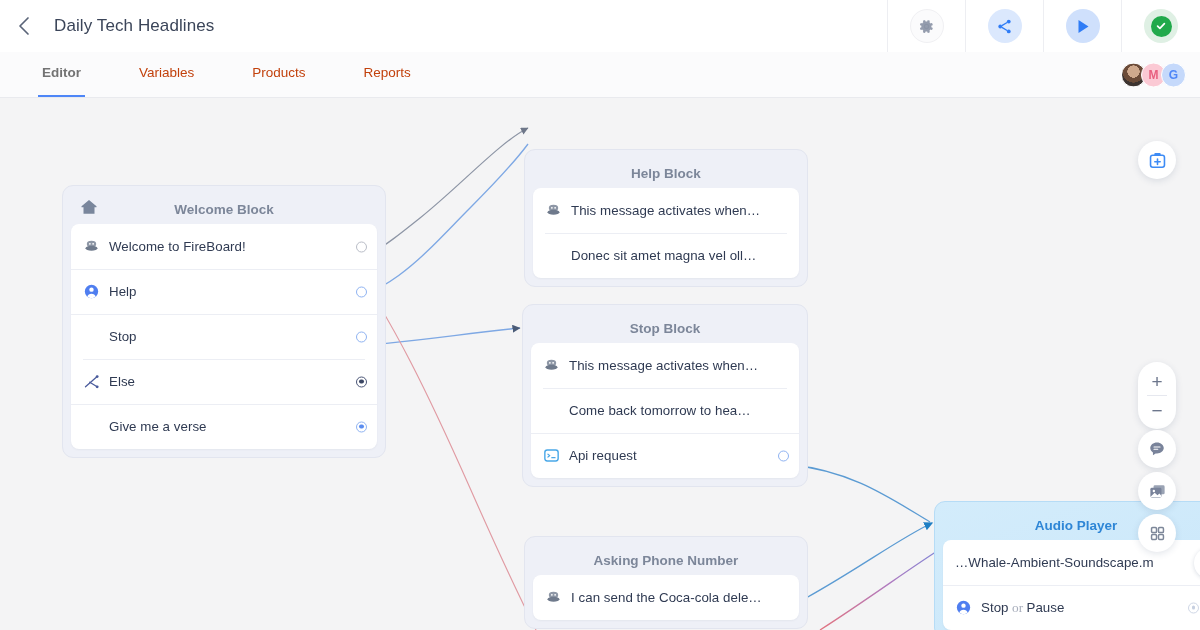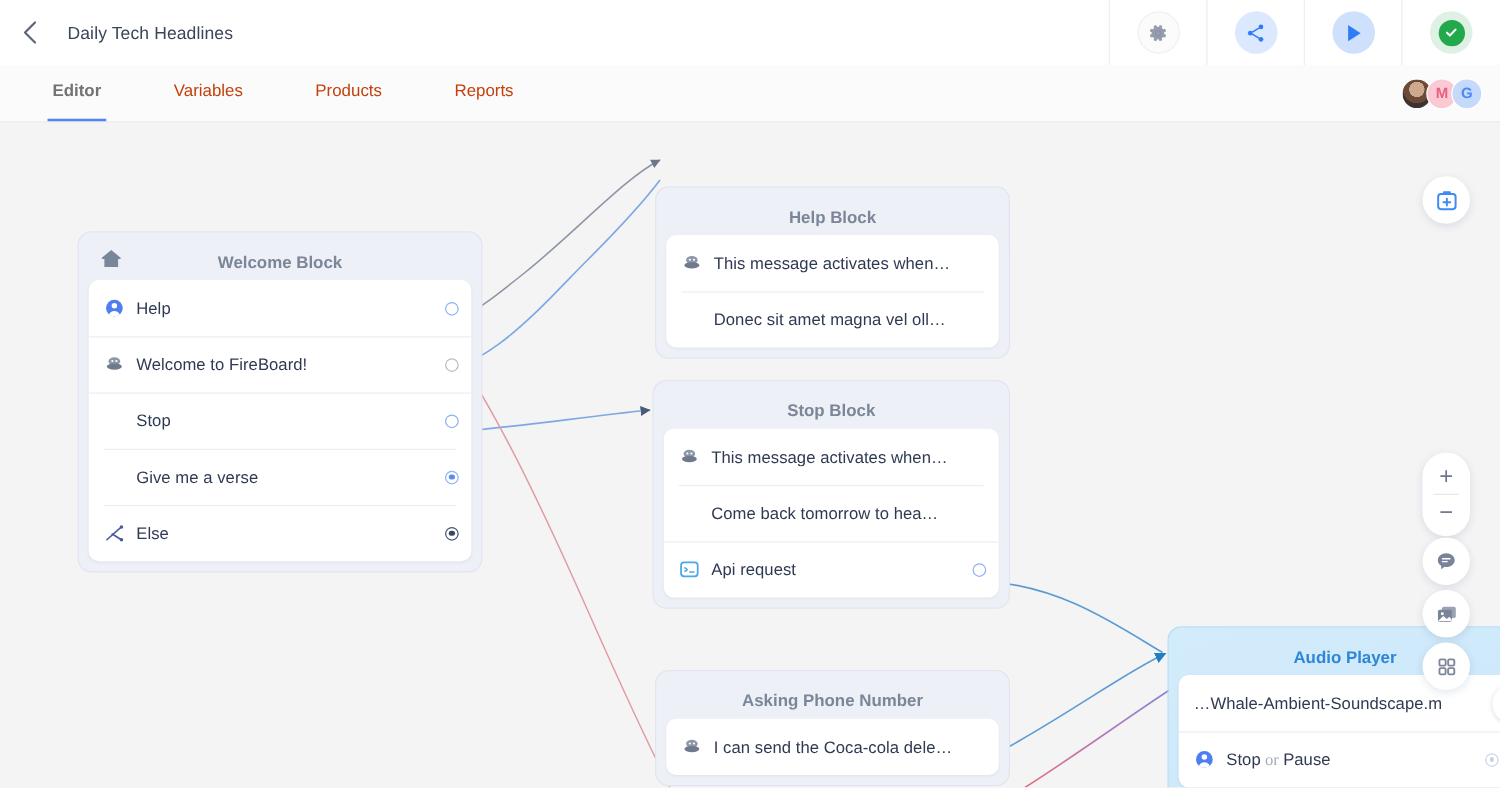--- a/index.html
+++ b/index.html
@@ -17,21 +17,21 @@
     position: absolute; top: 0; left: 0; width: 1200px; height: 52px;
     background: #ffffff; display: flex; align-items: center;
     z-index: 40;
   }
   .back-btn {
     width: 46px; height: 52px; display: flex; align-items: center; justify-content: center;
     cursor: pointer;
   }
   .back-btn svg { display:block; }
   .doc-title {
-    font-size: 14px; color: #3b4559; letter-spacing: .1px;
+    font-size: 17px; color: #3b4559; letter-spacing: .1px;
     margin-left: 8px; white-space: nowrap;
   }
   .topbar-spacer { flex: 1 1 auto; }
   .tb-cell {
     height: 52px; width: 78px; display: flex; align-items: center; justify-content: center;
     border-left: 1px solid #edeef2;
   }
   .tb-cell.wide { width: 79px; }
   .circ {
     width: 34px; height: 34px; border-radius: 50%;
@@ -285,65 +285,65 @@
             <path d="M12 3.6 L21 11 v1.2 h-2.4 V20 H5.4 V12.2 H3 V11 Z" fill="#79869c"></path>
           </svg>
         </span>
         <span class="block-title">Welcome Block</span>
       </div>
       <div class="block-body">
 
         <div class="row full-sep">
           <span class="ico">
             <svg width="17" height="17" viewBox="0 0 24 24">
-              <circle cx="12" cy="12" r="9.4" fill="#4f7ef0"></circle>
-              <circle cx="12" cy="9.4" r="3.1" fill="#fff"></circle>
-              <path d="M5.9 19.2a6.6 6.6 0 0112.2 0 9.3 9.3 0 01-12.2 0z" fill="#fff"></path>
-            </svg>
-          </span>
-          <span class="txt">Help</span>
-          <span class="port blue"></span>
-        </div>
-
-        <div class="row full-sep">
-          <span class="ico">
-            <svg width="17" height="17" viewBox="0 0 24 24">
               <ellipse cx="12" cy="8.5" rx="6.6" ry="4.6" fill="#8e97a6"></ellipse>
               <ellipse cx="12" cy="14.5" rx="8.4" ry="3.6" fill="#6f7a8c"></ellipse>
               <circle cx="9.7" cy="8.2" r="1.25" fill="#fff"></circle>
               <circle cx="14.3" cy="8.2" r="1.25" fill="#fff"></circle>
             </svg>
           </span>
           <span class="txt">Welcome to FireBoard!</span>
           <span class="port gray"></span>
         </div>
 
+        <div class="row full-sep">
+          <span class="ico">
+            <svg width="17" height="17" viewBox="0 0 24 24">
+              <circle cx="12" cy="12" r="9.4" fill="#4f7ef0"></circle>
+              <circle cx="12" cy="9.4" r="3.1" fill="#fff"></circle>
+              <path d="M5.9 19.2a6.6 6.6 0 0112.2 0 9.3 9.3 0 01-12.2 0z" fill="#fff"></path>
+            </svg>
+          </span>
+          <span class="txt">Help</span>
+          <span class="port blue"></span>
+        </div>
+
         <div class="row">
           <span class="ico empty"></span>
           <span class="txt">Stop</span>
           <span class="port blue"></span>
-        </div>
-
-        <div class="row">
-          <span class="ico empty"></span>
-          <span class="txt">Give me a verse</span>
-          <span class="port bluedot"></span>
         </div>
 
         <div class="row full-sep">
           <span class="ico">
             <svg width="17" height="17" viewBox="0 0 24 24">
               <path d="M3.5 19.5 L20 5" stroke="#4a5b9c" stroke-width="1.8" fill="none" stroke-linecap="round"></path>
               <path d="M9.5 13 L20 19.5" stroke="#4a5b9c" stroke-width="1.8" fill="none" stroke-linecap="round"></path>
               <circle cx="20" cy="5" r="2" fill="#4a5b9c"></circle>
               <circle cx="20" cy="19.5" r="2" fill="#4a5b9c"></circle>
             </svg>
           </span>
           <span class="txt">Else</span>
           <span class="port navy"></span>
+        </div>
+
+        <div class="row">
+          <span class="ico empty"></span>
+          <span class="txt">Give me a verse</span>
+          <span class="port bluedot"></span>
         </div>
 
       </div>
     </div>
 
     <div class="block" style="left:524px; top:19px; width:284px;margin-top:32px;">
       <div class="block-head">
         <span class="block-title">Help Block</span>
       </div>
       <div class="block-body">

